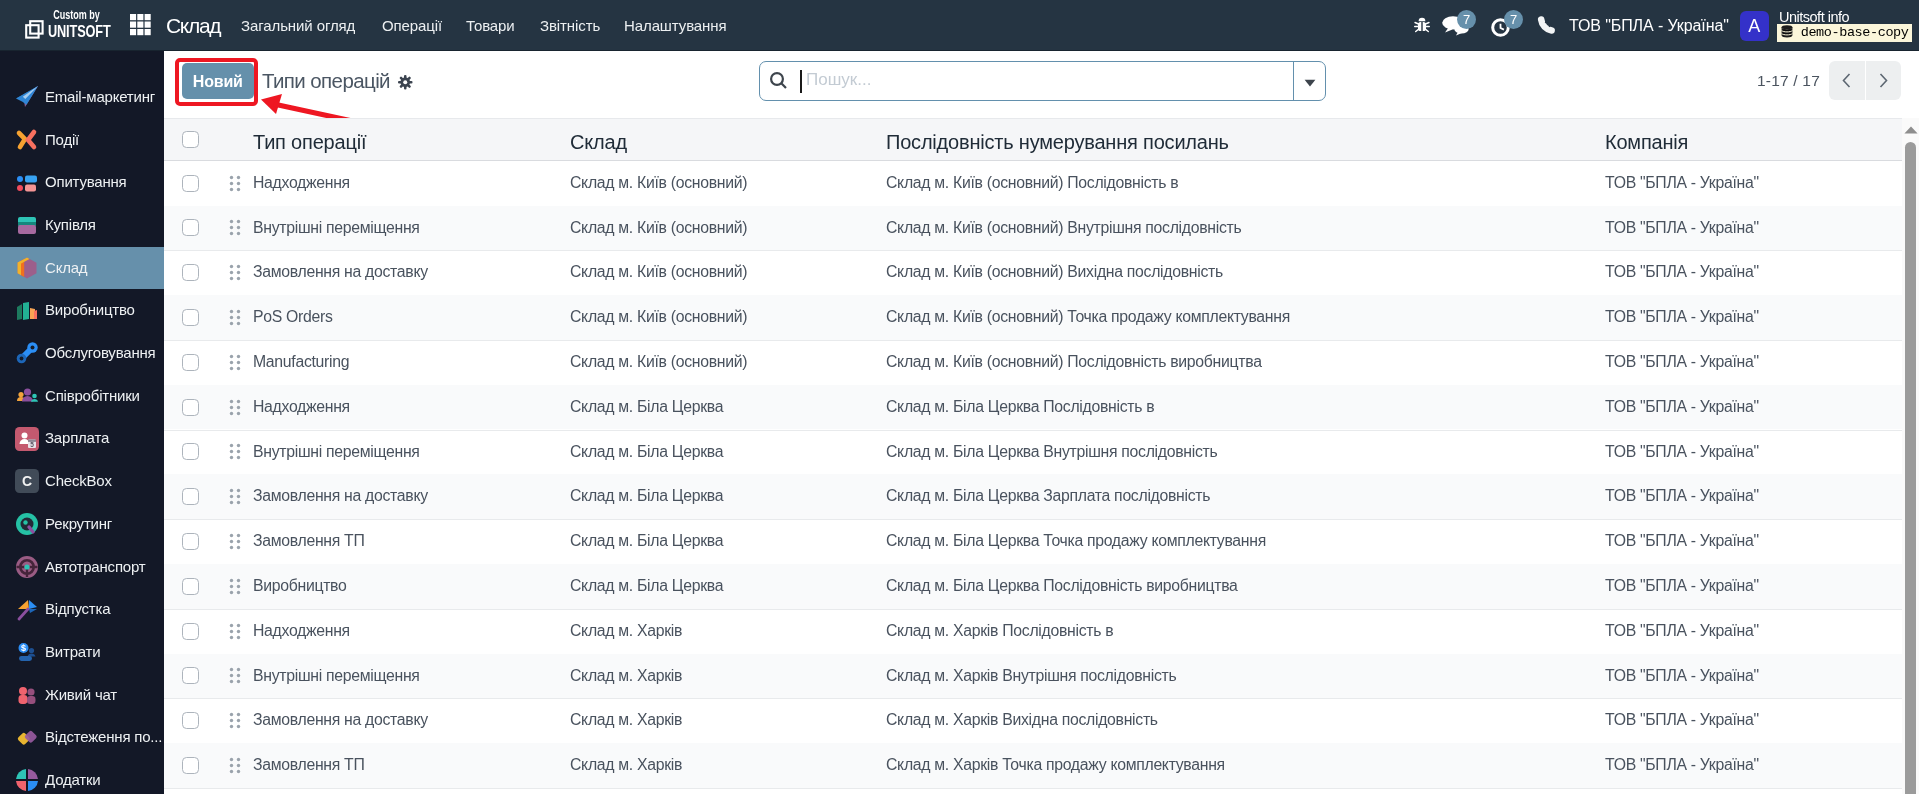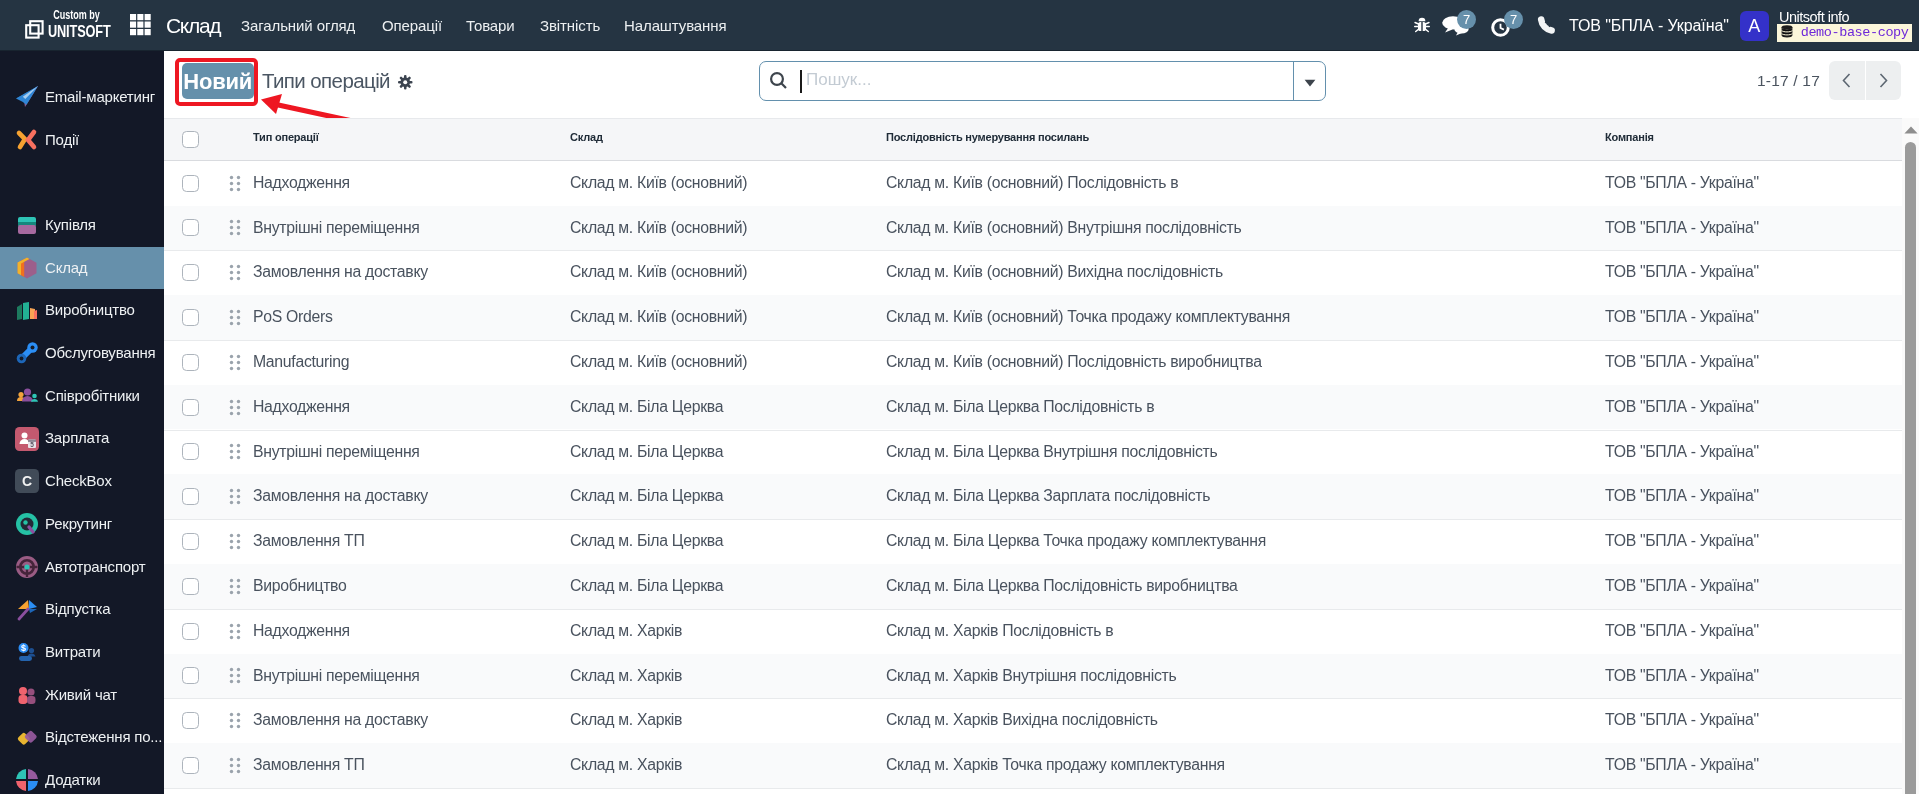--- a/index.html
+++ b/index.html
@@ -6,21 +6,21 @@
 .abs{position:absolute}
 #nav{position:absolute;left:0;top:0;width:1919px;height:51px;background:#253442;border-bottom:1px solid #18242f}
 #nav .mi{position:absolute;top:0;height:51px;line-height:52px;font-size:15px;color:#eceff1;letter-spacing:-0.1px;white-space:nowrap}
 #side{position:absolute;left:0;top:51px;width:164px;height:743px;background:#131827;overflow:hidden}
 .sitem{position:absolute;left:0;width:164px;height:42.7px;color:#eef1f3;font-size:15px;letter-spacing:-0.2px;white-space:nowrap;overflow:hidden}
 .sitem .ic{position:absolute;left:15px;top:9.35px;width:24px;height:24px}
 .sitem .lb{position:absolute;left:45px;top:0;line-height:42.7px}
 .sitem.sel{background:#6690ab}
 #cp{position:absolute;left:164px;top:51px;width:1755px;height:70px;background:#fff}
 .hdrbg{position:absolute;left:164px;top:118.3px;width:1739px;height:42.4px;background:#f5f6f8;border-top:1px solid #e7e9ec;border-bottom:1px solid #d9dbdf}
-.hdrtxt{position:absolute;top:131px;font-size:11px;font-weight:700;color:#202c38;letter-spacing:-0.2px;white-space:nowrap}
+.hdrtxt{position:absolute;top:131px;font-size:20px;font-weight:400;color:#202c38;letter-spacing:-0.2px;white-space:nowrap}
 .cb{position:absolute;left:182px;width:17px;height:17px;border:1.6px solid #adb4bc;border-radius:4.5px;background:#fff}
 .row-lb{position:absolute;font-size:15.8px;color:#49525e;letter-spacing:-0.3px;white-space:nowrap}
 .rborder{position:absolute;left:164px;width:1739px;height:1px;background:#e8eaec}
 .dots{position:absolute;left:229px;width:12px;height:17px}
 </style></head>
 <body>
 <div id="nav">
  <svg class="abs" style="left:25px;top:20px" width="19" height="19" viewBox="0 0 19 19">
       <rect x="5.2" y="1.2" width="12.4" height="12.4" fill="none" stroke="#fff" stroke-width="2.1"></rect>
       <rect x="1.2" y="5.2" width="12.4" height="12.4" fill="none" stroke="#fff" stroke-width="2.1"></rect>
@@ -67,21 +67,21 @@
       <path d="M9.5 5.8v4.2l3.4 1.6" stroke="#fff" stroke-width="1.8" fill="none"></path>
     </svg>
  <div class="abs" style="left:1504px;top:10px;width:19px;height:19px;border-radius:50%;background:#6690ab;color:#fff;font-size:13px;text-align:center;line-height:19px">7</div>
  <svg class="abs" style="left:1537px;top:14.5px" width="19" height="20" viewBox="0 0 19 20">
       <path d="M4.2 4.6 A12.6 12.6 0 0 0 14.6 15.4" stroke="#f2f4f5" stroke-width="6.6" stroke-linecap="round" fill="none"></path>
       <path d="M8.3 7.9l2.5-2.8M11.9 11.6l2.9-2.4" stroke="#253442" stroke-width="1.6"></path>
     </svg>
  <div class="mi" style="left:1569px;font-size:16px;color:#fff">ТОВ "БПЛА - Україна"</div>
  <div class="abs" style="left:1739.5px;top:11px;width:29.5px;height:30px;border-radius:6px;background:#3431c9;color:#fff;font-size:18px;font-weight:400;text-align:center;line-height:30px">A</div>
  <div class="abs" style="left:1779px;top:9px;font-size:14.5px;color:#fff;letter-spacing:-0.5px">Unitsoft info</div>
- <div class="abs" style="left:1777px;top:23.5px;width:134.5px;height:18px;background:#fbf6da;color:#6d28d9;font-family:'Liberation Mono',monospace;font-size:13.5px;line-height:18px;padding:0 0 0 4px;letter-spacing:-0.4px;white-space:nowrap"><svg style="vertical-align:-2px" width="12" height="13" viewBox="0 0 12 13">
+ <div class="abs" style="left:1777px;top:23.5px;width:134.5px;height:18px;background:#fbf6da;color:#000000;font-family:'Liberation Mono',monospace;font-size:13.5px;line-height:18px;padding:0 0 0 4px;letter-spacing:-0.4px;white-space:nowrap"><svg style="vertical-align:-2px" width="12" height="13" viewBox="0 0 12 13">
         <g fill="#1c1c1c">
           <ellipse cx="6" cy="2.2" rx="5.4" ry="2"></ellipse>
           <path d="M0.6 2.2v8.4c0 1.1 2.4 2 5.4 2s5.4-.9 5.4-2V2.2c0 1.1-2.4 2-5.4 2s-5.4-.9-5.4-2z"></path>
         </g>
         <g stroke="#fbf6da" stroke-width="1">
           <path d="M0.6 5.6c1 .8 3 1.3 5.4 1.3s4.4-.5 5.4-1.3M0.6 8.6c1 .8 3 1.3 5.4 1.3s4.4-.5 5.4-1.3"></path>
         </g>
       </svg> demo-base-copy</div>
 </div>
 <div id="side">
@@ -94,20 +94,29 @@
         </svg></span>
       <span class="lb">Email-маркетинг</span>
     </div>
 <div class="sitem" style="top:67.5px">
       <span class="ic"><svg width="24" height="24" viewBox="0 0 24 24">
           <path d="M4 5l6 6-5 8" stroke="#f6a231" stroke-width="4.6" fill="none" stroke-linecap="round"></path>
           <path d="M19 4l-6 8 6 7" stroke="#f8705f" stroke-width="4.6" fill="none" stroke-linecap="round"></path>
         </svg></span>
       <span class="lb">Події</span>
     </div>
+<div class="sitem" style="top:110.2px">
+      <span class="ic"><svg width="24" height="24" viewBox="0 0 24 24">
+          <circle cx="5" cy="8" r="3" fill="#2b8ef5"></circle>
+          <rect x="10" y="4.5" width="12" height="7" rx="2" fill="#37a2f2"></rect>
+          <circle cx="5" cy="17" r="3" fill="#f04a5c"></circle>
+          <rect x="10" y="13.5" width="11" height="7" rx="2" fill="#f59595"></rect>
+        </svg></span>
+      <span class="lb">Опитування</span>
+    </div>
 <div class="sitem" style="top:153.0px">
       <span class="ic"><svg width="24" height="24" viewBox="0 0 24 24">
           <rect x="3" y="4" width="18" height="8" rx="2" fill="#2ec4b6"></rect>
           <rect x="3" y="9" width="18" height="4" fill="#17877d"></rect>
           <rect x="3" y="12" width="18" height="9" rx="2" fill="#a7699f"></rect>
         </svg></span>
       <span class="lb">Купівля</span>
     </div>
 <div class="sitem sel" style="top:195.7px">
       <span class="ic"><svg width="24" height="24" viewBox="0 0 24 24">
@@ -224,21 +233,21 @@
           <path d="M11 1a11 11 0 0 0-10 10h10z" fill="#2ec4b6"></path>
           <path d="M13 1a11 11 0 0 1 10 10H13z" fill="#975a9e"></path>
           <path d="M11 23A11 11 0 0 1 1 13h10z" fill="#f0636e"></path>
           <path d="M13 23a11 11 0 0 0 10-10H13z" fill="#2b8ef5"></path>
         </svg></span>
       <span class="lb">Додатки</span>
     </div>
 </div>
 
 <div id="cp"></div>
-<div class="abs" style="left:182px;top:62.5px;width:71.5px;height:36px;background:#6590ab;border-radius:5px;color:#fff;font-size:22px;font-weight:700;text-align:center;line-height:38px;letter-spacing:-0.2px">Новий</div>
+<div class="abs" style="left:182px;top:62.5px;width:71.5px;height:36px;background:#6590ab;border-radius:5px;color:#fff;font-size:16px;font-weight:700;text-align:center;line-height:38px;letter-spacing:-0.2px">Новий</div>
 <div class="abs" style="left:174.5px;top:58px;width:83px;height:47.5px;border:4.2px solid #ee1722;border-radius:5px"></div>
 <svg class="abs" style="left:252px;top:88px" width="135" height="45" viewBox="0 0 135 45">
   <path d="M9 11.5 L30 6 L24 26 Z" fill="#ee1722"></path>
   <path d="M24 16.5 L128 39" stroke="#ee1722" stroke-width="5.2" stroke-linecap="round" fill="none"></path>
 </svg>
 <div class="abs" style="left:262px;top:69px;font-size:20.5px;color:#4b5663;letter-spacing:-0.6px">Типи операцій</div>
 <svg class="abs" style="left:398px;top:75px" width="14.5" height="14.5" viewBox="0 0 16 16">
     <g fill="#3c4450">
       <rect x="6.6" y="0" width="2.8" height="16" rx="1.2"></rect>
       <rect x="6.6" y="0" width="2.8" height="16" rx="1.2" transform="rotate(45 8 8)"></rect>

